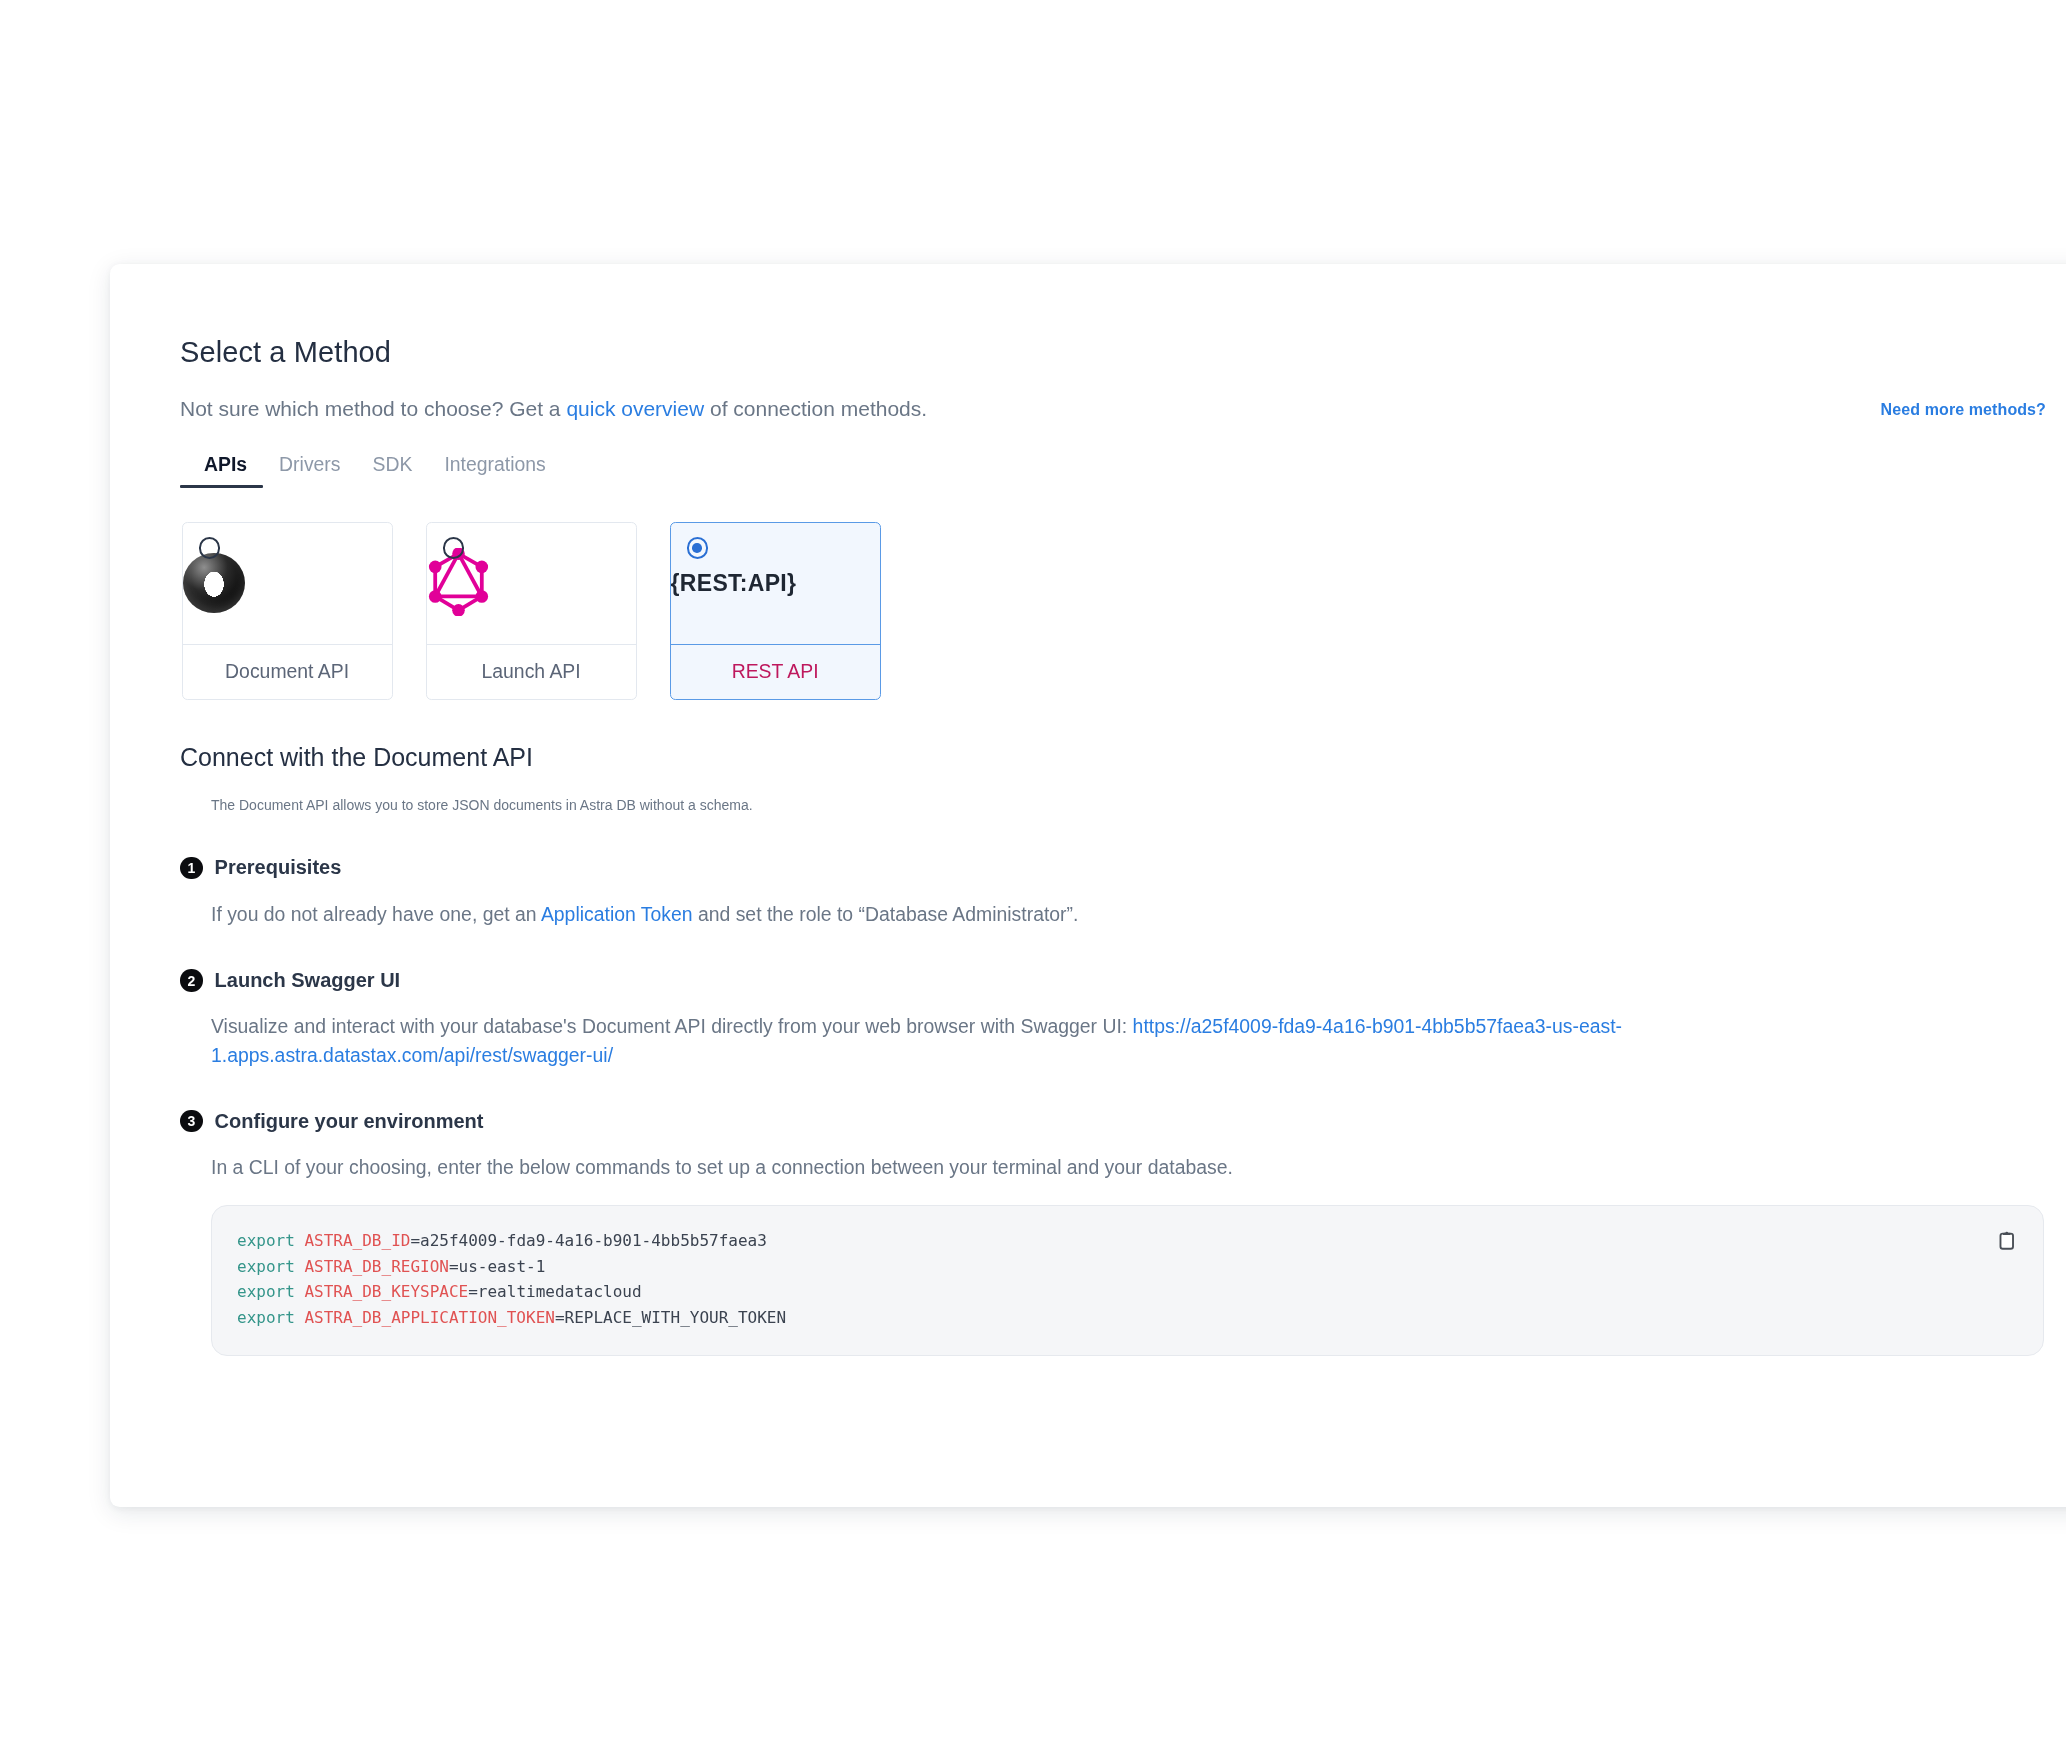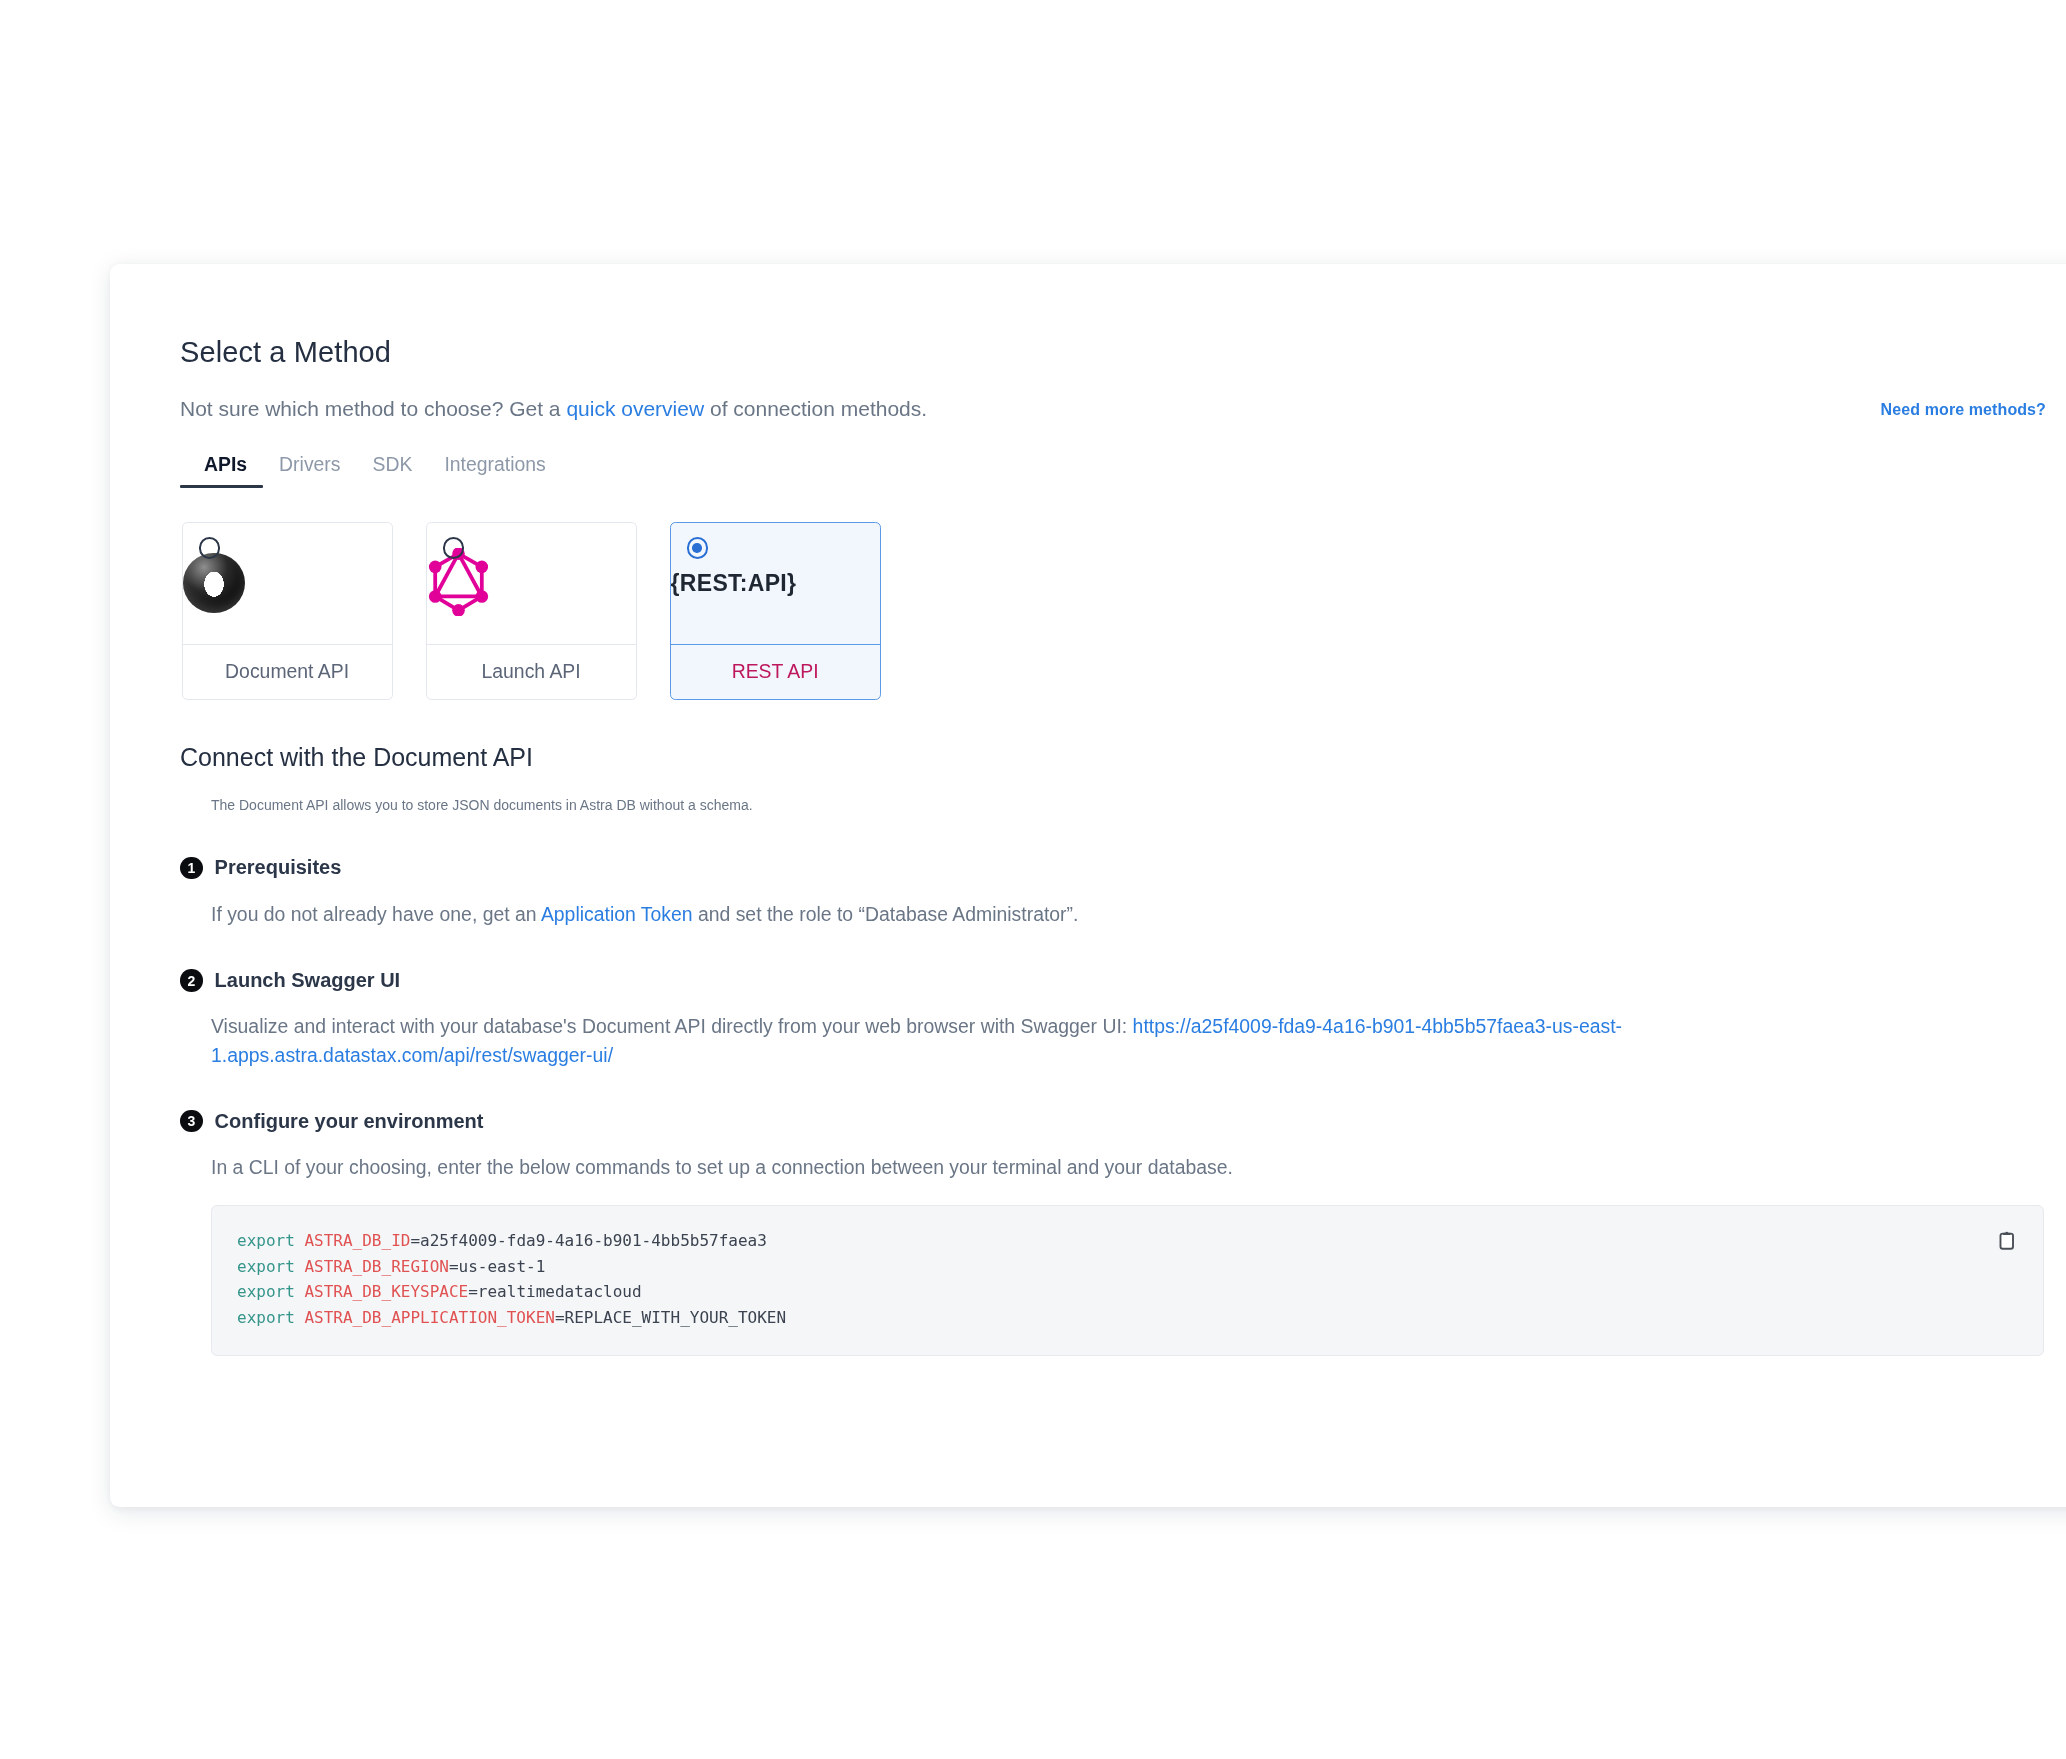--- a/index.html
+++ b/index.html
@@ -243,21 +243,21 @@
   }
 
   
   .code-block {
     position: relative;
     margin-top: 24px;
     margin-left: 31px;
     margin-right: 1.6px;
     background: #f5f6f8;
     border: 1.1px solid #e6e9ee;
-    border-radius: 6px;
+    border-radius: 16px;
     padding: 21.5px 25px 24px 25px;
     font-family: "DejaVu Sans Mono", monospace;
     font-size: 16px;
     line-height: 1.62;
     color: #3b4350;
   }
   .code-line { white-space: pre; }
   .tok-kw  { color: #34958a; }
   .tok-var { color: #e05252; }
   .tok-val { color: #3b4350; }

